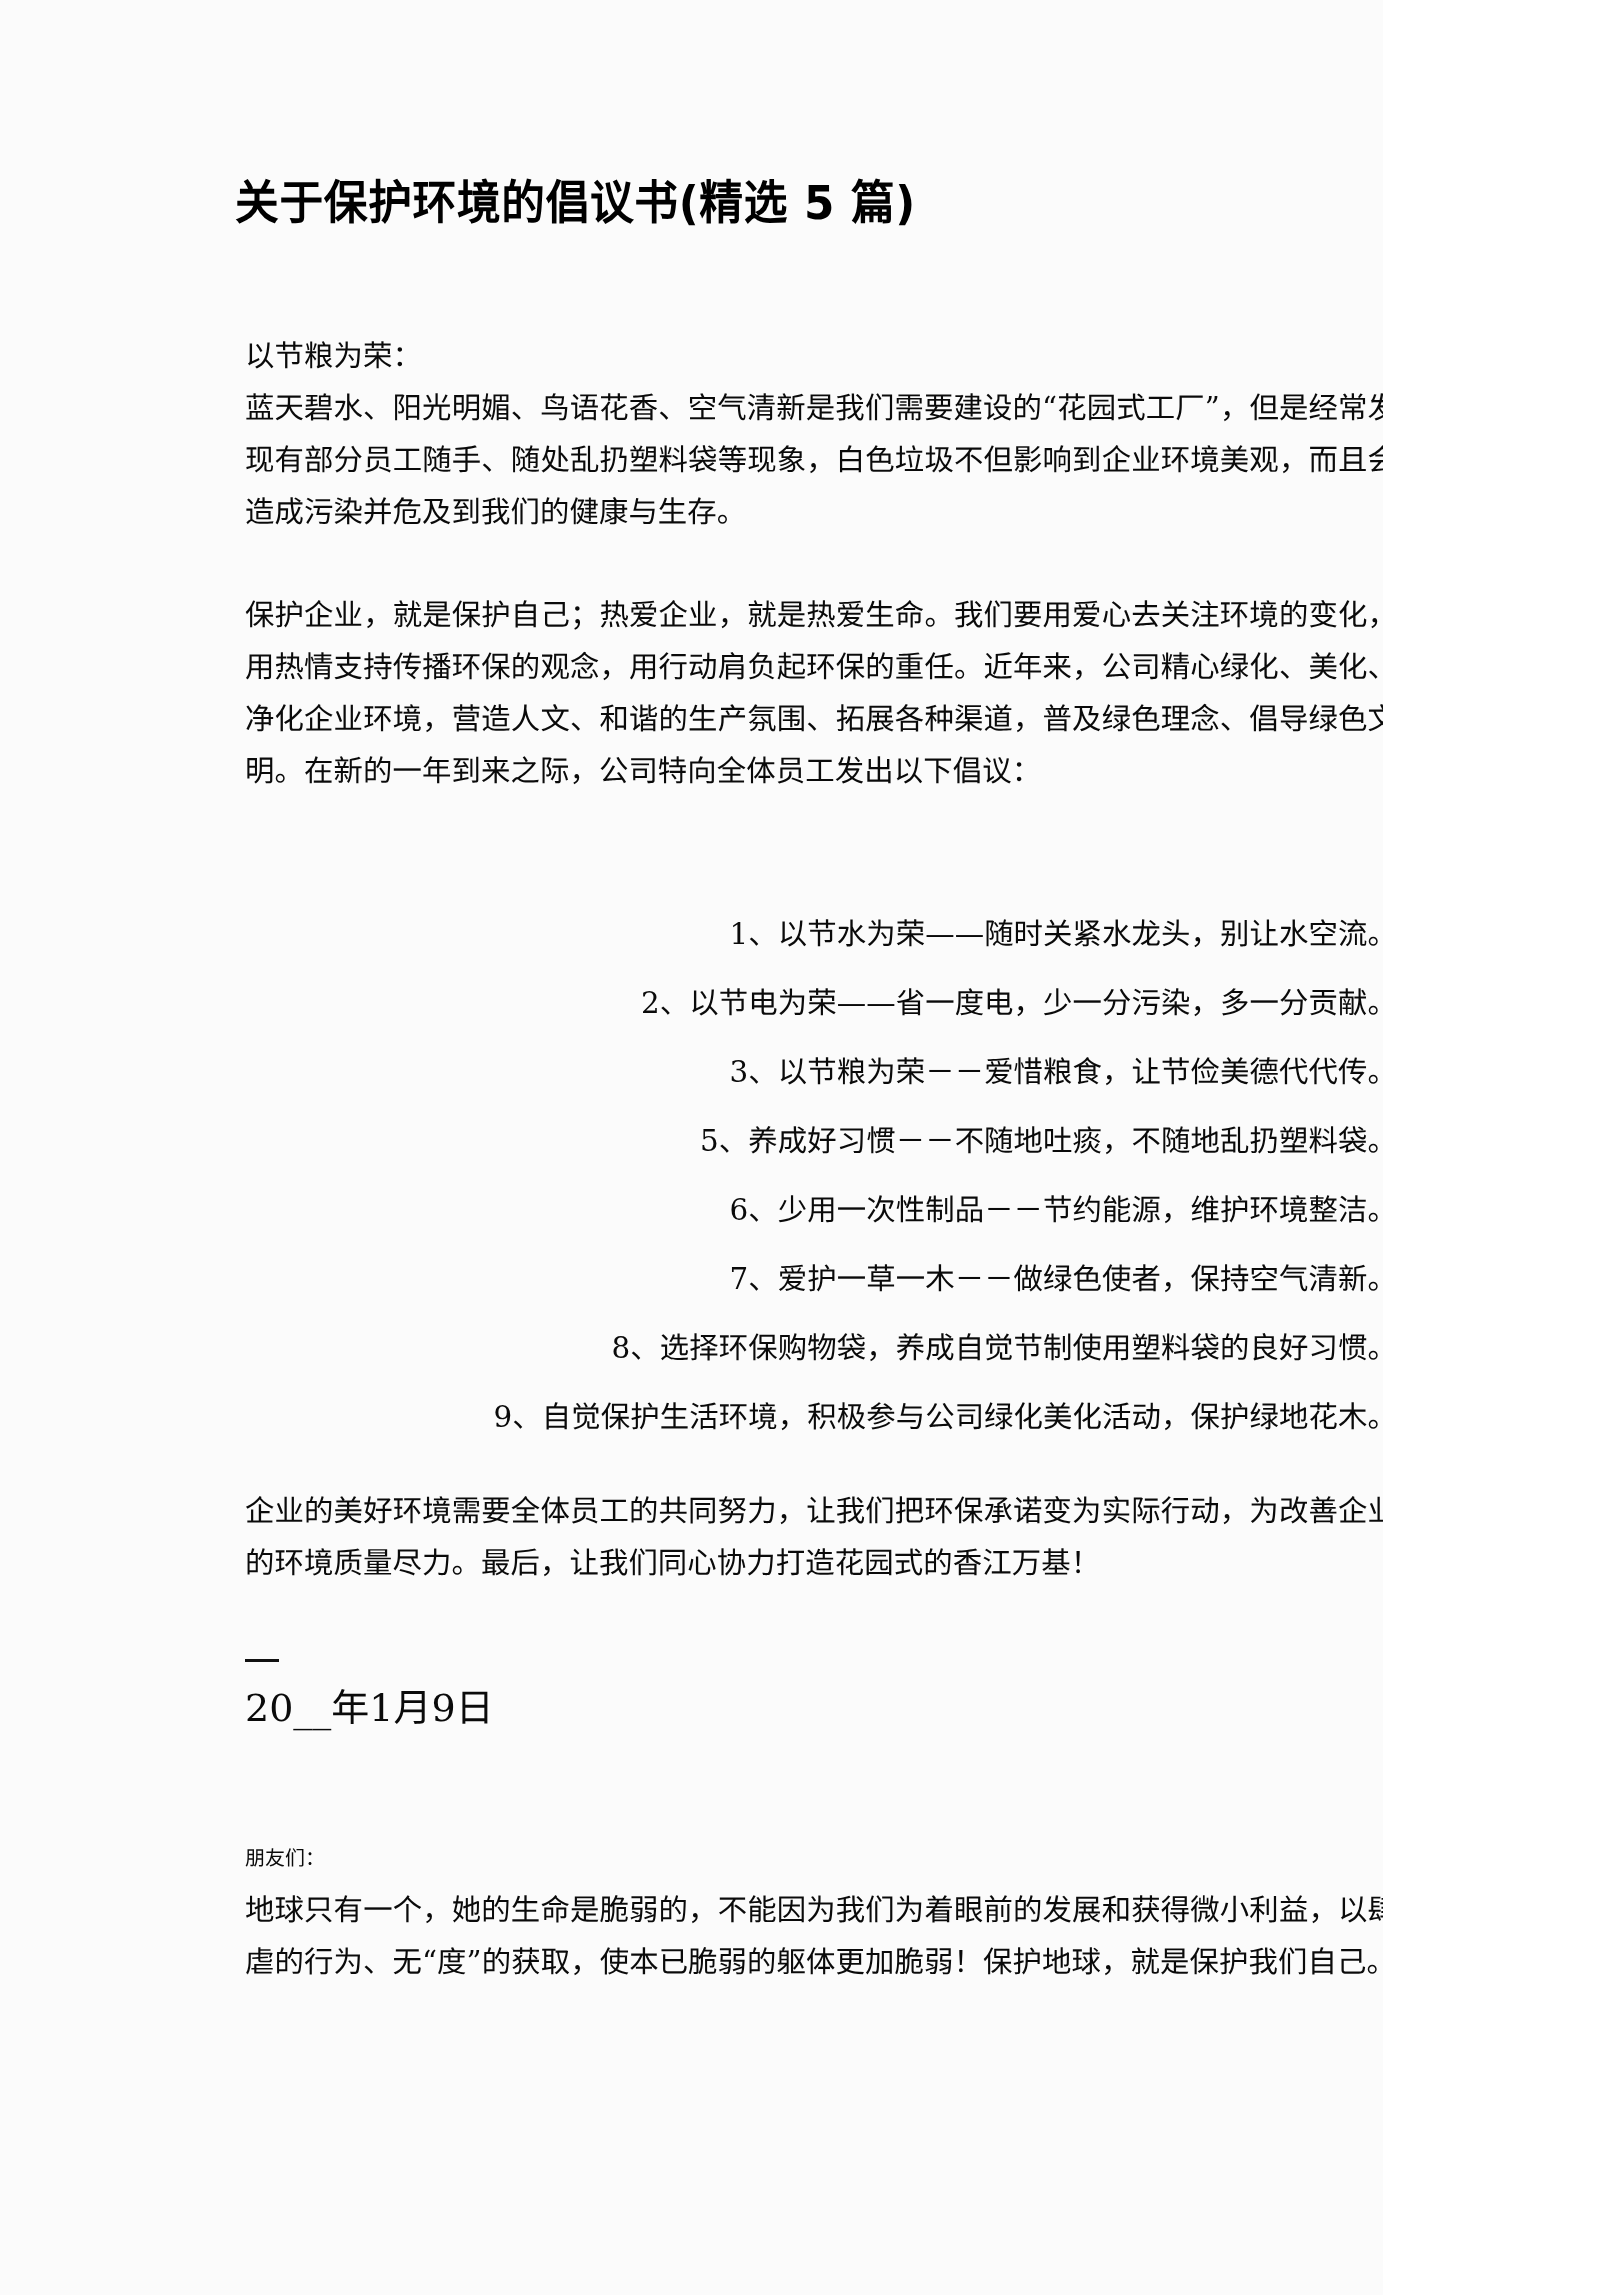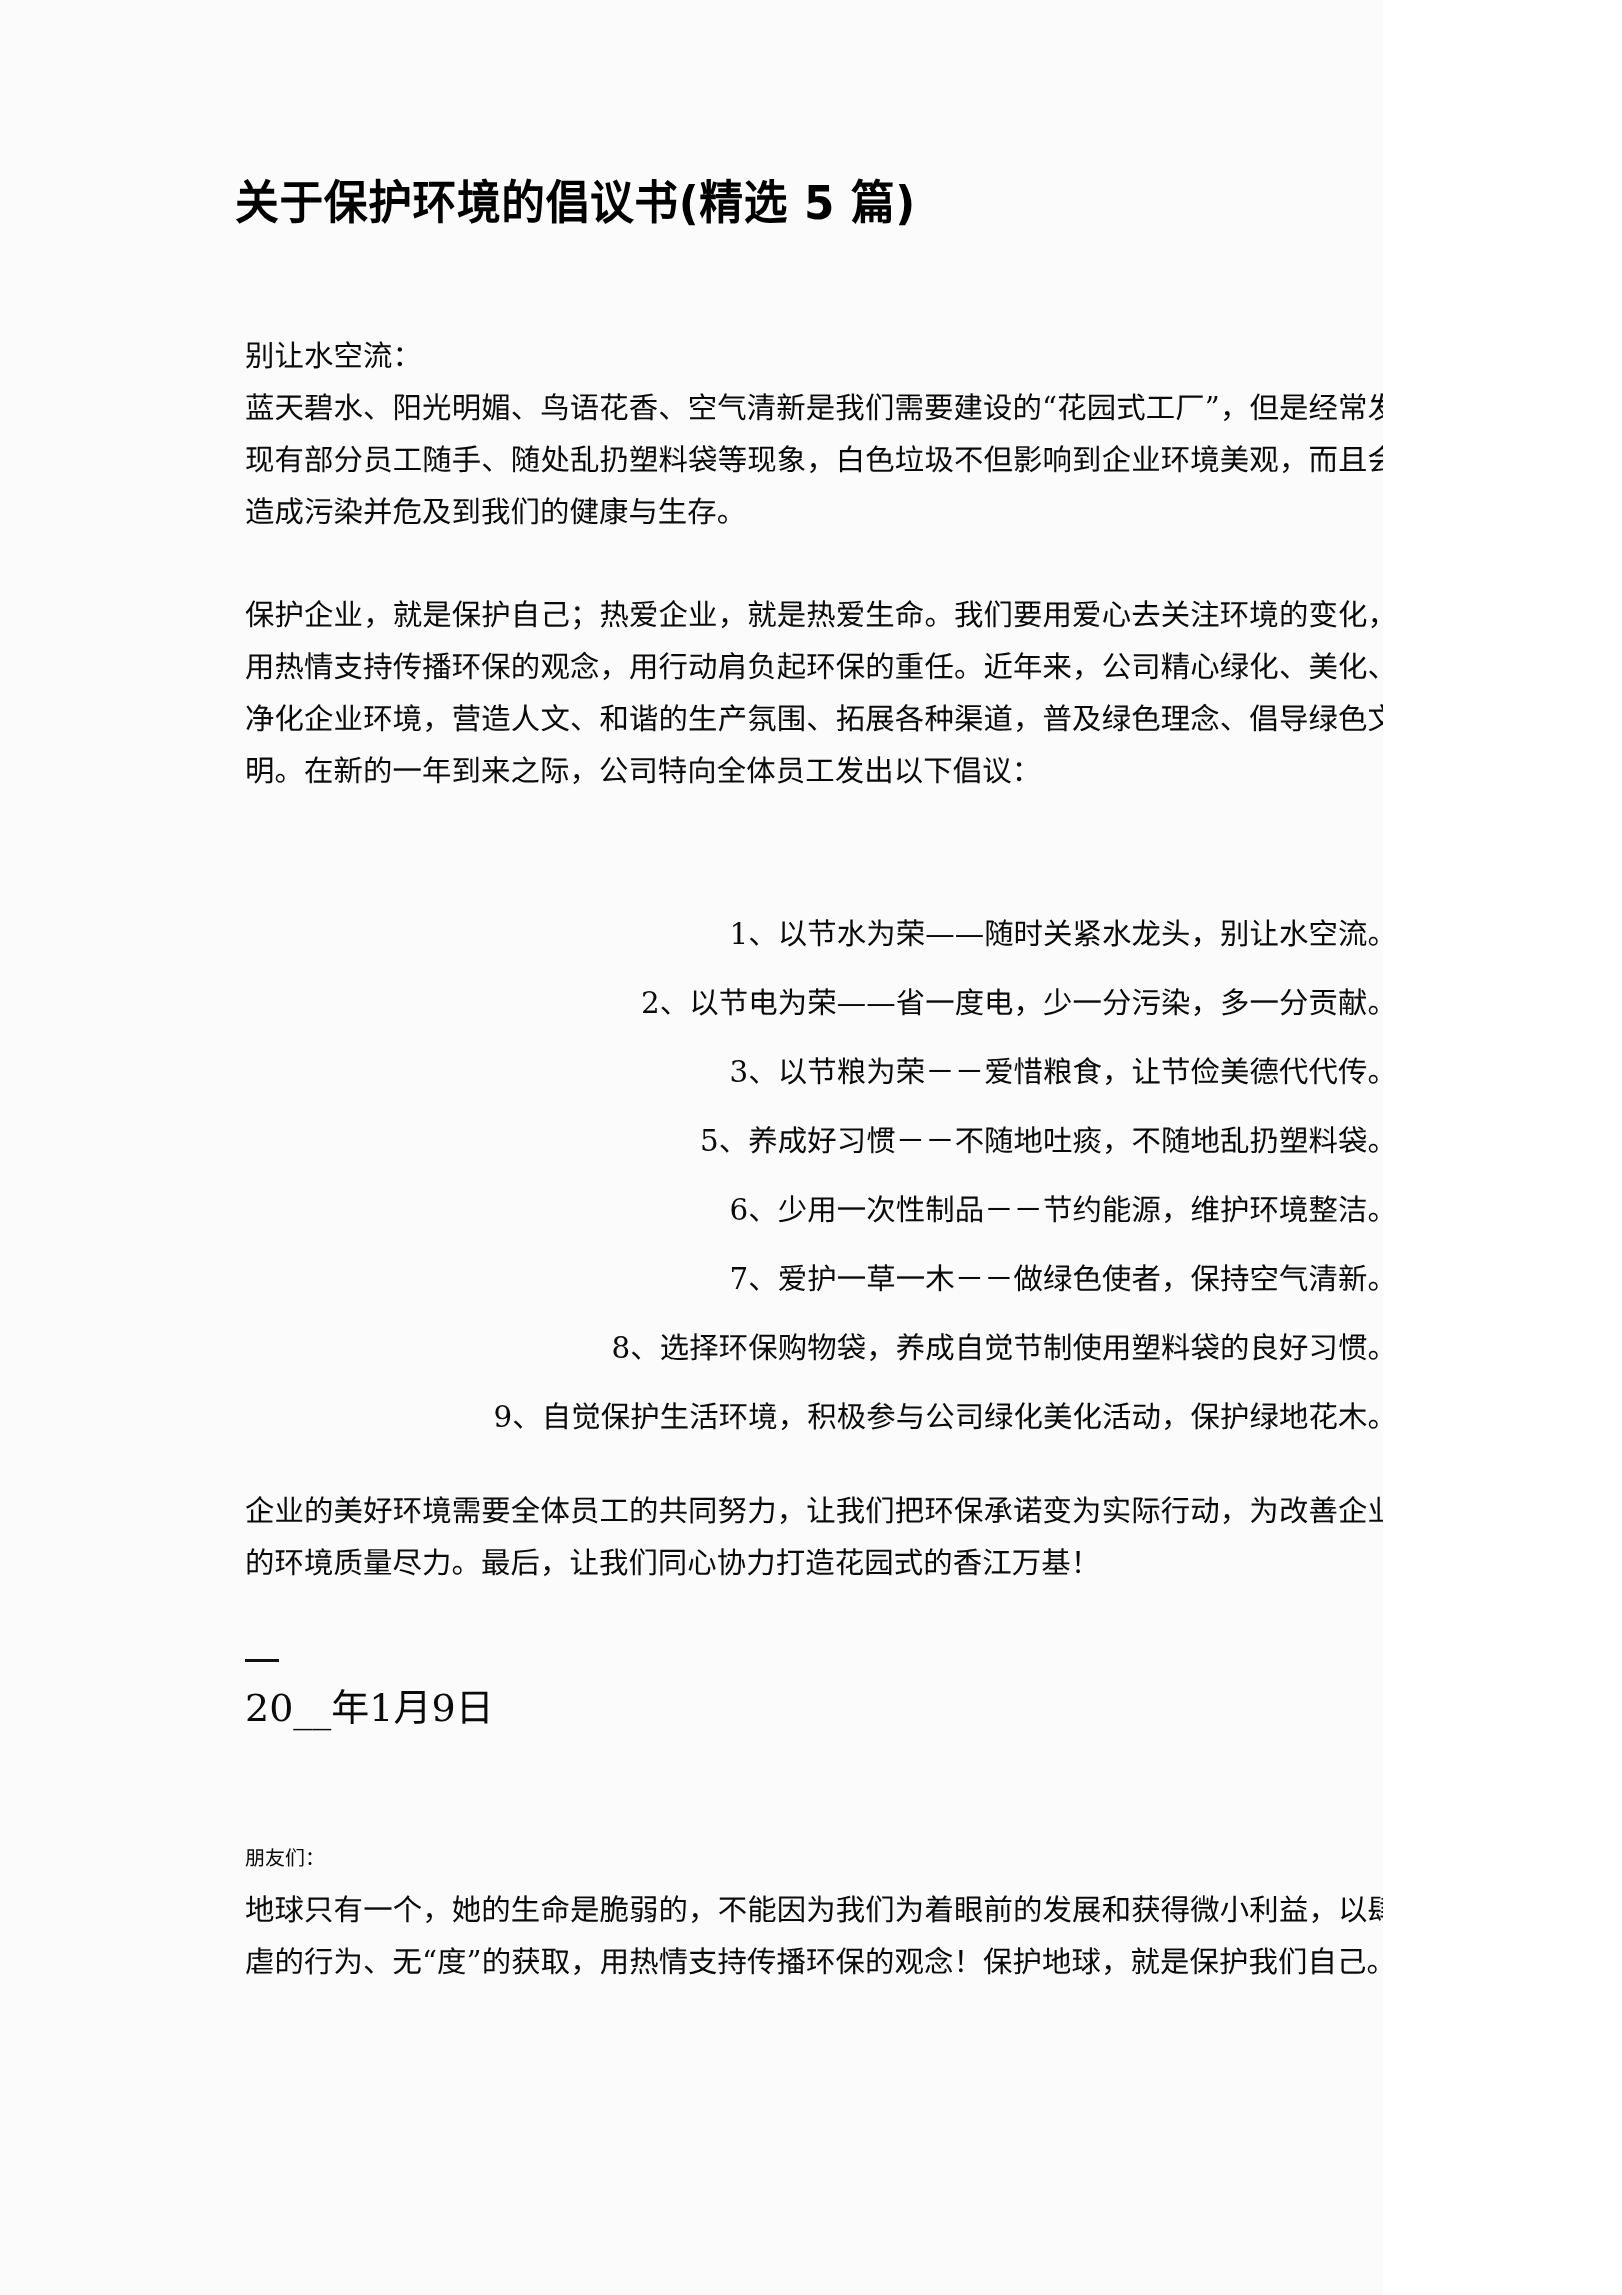--- a/index.html
+++ b/index.html
@@ -108,21 +108,21 @@
 </head>
 <body>
 
 <div class="page">
 
   <h1 class="doc-title">关于保护环境的倡议书(精选 5 篇)</h1>
 
   <div class="content">
 
     <div class="body-block" style="top:330px;">
-      <p class="para no-justify">别让水空流：</p>
+      <p class="para no-justify">以节粮为荣：</p>
     </div>
 
     <div class="body-block" style="top:382px;">
       <p class="para">蓝天碧水、阳光明媚、鸟语花香、空气清新是我们需要建设的“花园式工厂”，但是经常发现有部分员工随手、随处乱扔塑料袋等现象，白色垃圾不但影响到企业环境美观，而且会造成污染并危及到我们的健康与生存。</p>
     </div>
 
     <div class="body-block" style="top:589px;">
       <p class="para">保护企业，就是保护自己；热爱企业，就是热爱生命。我们要用爱心去关注环境的变化，用热情支持传播环保的观念，用行动肩负起环保的重任。近年来，公司精心绿化、美化、净化企业环境，营造人文、和谐的生产氛围、拓展各种渠道，普及绿色理念、倡导绿色文明。在新的一年到来之际，公司特向全体员工发出以下倡议：</p>
     </div>
 
@@ -147,18 +147,18 @@
 
     <div class="body-block" style="top:1687px;">
       <p class="date-line">20__年1月9日</p>
     </div>
 
     <div class="body-block" style="top:1832px;">
       <p class="salutation">朋友们：</p>
     </div>
 
     <div class="body-block" style="top:1884px;">
-      <p class="para">地球只有一个，她的生命是脆弱的，不能因为我们为着眼前的发展和获得微小利益，以肆虐的行为、无“度”的获取，用热情支持传播环保的观念！保护地球，就是保护我们自己。</p>
+      <p class="para">地球只有一个，她的生命是脆弱的，不能因为我们为着眼前的发展和获得微小利益，以肆虐的行为、无“度”的获取，使本已脆弱的躯体更加脆弱！保护地球，就是保护我们自己。</p>
     </div>
 
   </div>
 </div>
 
 
 </body></html>

